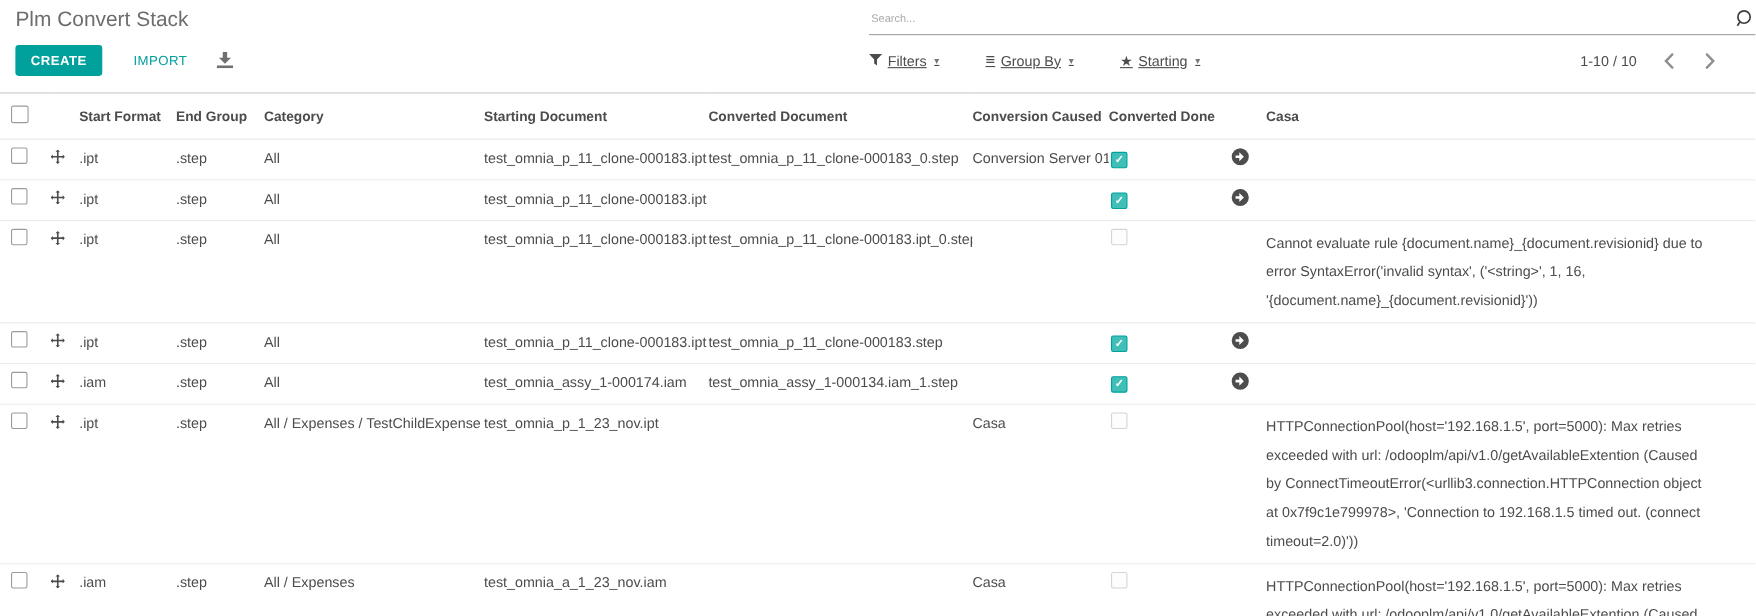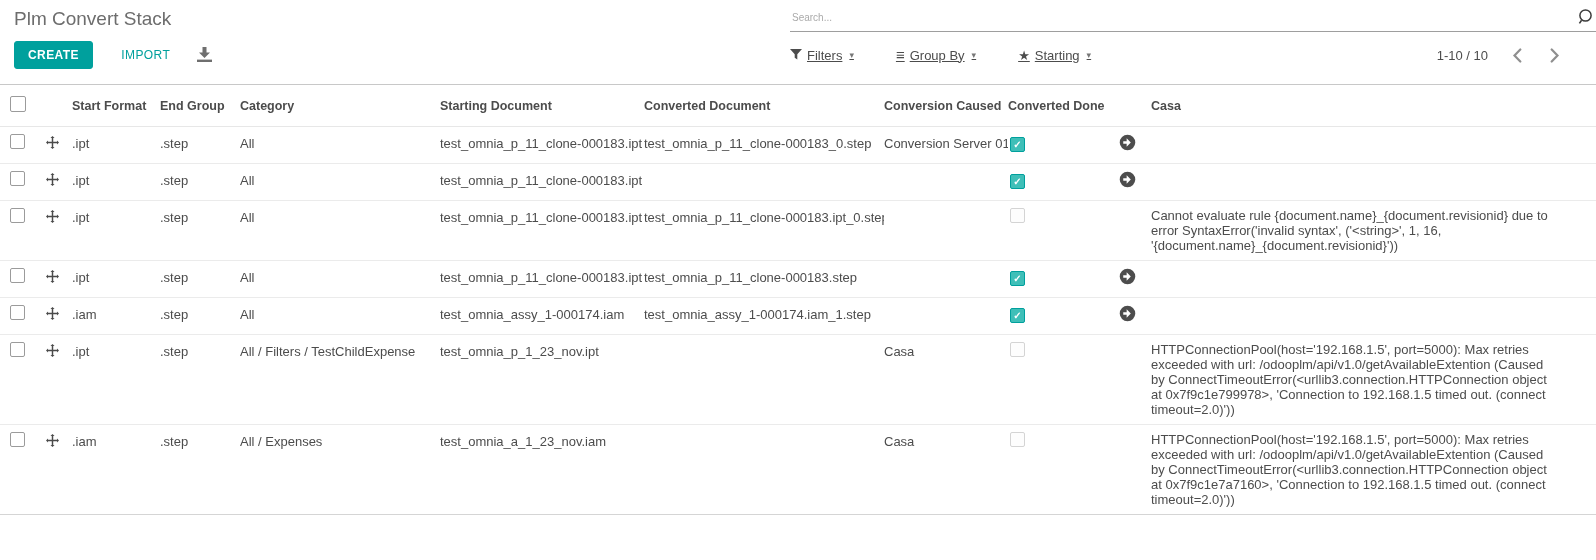--- a/index.html
+++ b/index.html
@@ -48,21 +48,21 @@
   th { border-top:1px solid #c8c8c8; border-bottom:1px solid #e7e7e7; text-align:left;
        font-size:12.5px; font-weight:700; color:#4c4c4c; padding:11px 8px 11px 0;
        white-space:nowrap; overflow:hidden; cursor:pointer; }
   td { border-top:1px solid #ebebeb; vertical-align:top; padding:7px 8px 7px 0;
        line-height:19px; white-space:nowrap; overflow:hidden; }
   tbody tr { cursor:pointer;margin-left:44px; }
   .c-sel   { padding-left:10px; width:44px; }
   .c-handle{ width:28px; padding-left:2px; }
   .c-done  { padding-left:2px; }
   .c-open  { padding-left:4px; }
-  .c-error { white-space:normal; padding-right:36px; line-height:15px; }
+  .c-error { white-space:normal; padding-right:36px; line-height:26px; }
 
   .cb { display:inline-block; width:15px; height:15px; border:1px solid #9b9b9b;
         border-radius:2px; background:#fff; }
   th .cb { width:16px; height:16px; }
   .cb.done { border-color:#d4d4d4; background:#fdfdfd; }
   .cb.done.checked { border-color:#00a09d; background:#3fbfb8; color:#fff;
                      font-size:10px; line-height:14px; text-align:center; font-weight:700; }
   .handle { display:inline-flex; padding-top:2px; cursor:move; }
   .open-btn { display:inline-flex; cursor:pointer; }
 </style>
@@ -283,21 +283,21 @@
       <span class="handle">
         <svg width="13" height="13" viewBox="0 0 16 16">
           <path d="M8 0 10.5 2.5 8.9 2.5 8.9 7.1 13.5 7.1 13.5 5.5 16 8 13.5 10.5 13.5 8.9 8.9 8.9 8.9 13.5 10.5 13.5 8 16 5.5 13.5 7.1 13.5 7.1 8.9 2.5 8.9 2.5 10.5 0 8 2.5 5.5 2.5 7.1 7.1 7.1 7.1 2.5 5.5 2.5Z" fill="#4a4a4a"></path>
         </svg>
       </span>
     </td>
     <td>.iam</td>
     <td>.step</td>
     <td>All</td>
     <td>test_omnia_assy_1-000174.iam</td>
-    <td>test_omnia_assy_1-000174.iam_1.step</td>
+    <td>test_omnia_assy_1-000134.iam_1.step</td>
     <td></td>
     <td class="c-done"><span class="cb done checked">✓</span></td>
     <td class="c-open">
       <span class="open-btn">
         <svg width="17" height="17" viewBox="0 0 16 16">
           <circle cx="8" cy="8" r="7.3" fill="#4d4d4d"></circle>
           <path d="M7.2 4.1 11.1 8 7.2 11.9V9.1H4V6.9h3.2z" fill="#fff"></path>
         </svg>
       </span>
     </td>
@@ -307,21 +307,21 @@
     <td class="c-sel"><span class="cb"></span></td>
     <td class="c-handle">
       <span class="handle">
         <svg width="13" height="13" viewBox="0 0 16 16">
           <path d="M8 0 10.5 2.5 8.9 2.5 8.9 7.1 13.5 7.1 13.5 5.5 16 8 13.5 10.5 13.5 8.9 8.9 8.9 8.9 13.5 10.5 13.5 8 16 5.5 13.5 7.1 13.5 7.1 8.9 2.5 8.9 2.5 10.5 0 8 2.5 5.5 2.5 7.1 7.1 7.1 7.1 2.5 5.5 2.5Z" fill="#4a4a4a"></path>
         </svg>
       </span>
     </td>
     <td>.ipt</td>
     <td>.step</td>
-    <td>All / Filters / TestChildExpense</td>
+    <td>All / Expenses / TestChildExpense</td>
     <td>test_omnia_p_1_23_nov.ipt</td>
     <td></td>
     <td>Casa</td>
     <td class="c-done"><span class="cb done"></span></td>
     <td class="c-open">
       <span class="open-btn" style="visibility: hidden;">
         <svg width="17" height="17" viewBox="0 0 16 16">
           <circle cx="8" cy="8" r="7.3" fill="#4d4d4d"></circle>
           <path d="M7.2 4.1 11.1 8 7.2 11.9V9.1H4V6.9h3.2z" fill="#fff"></path>
         </svg>

